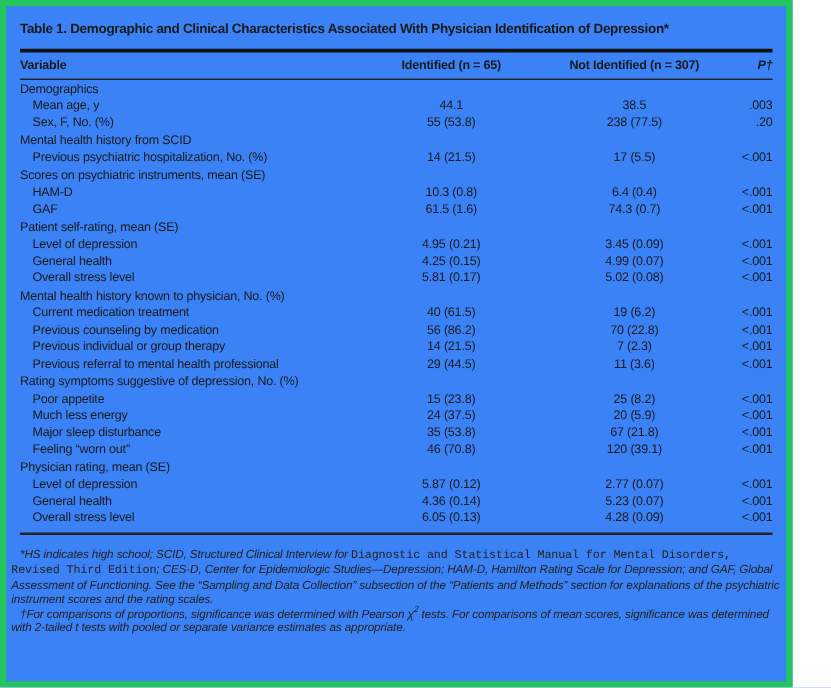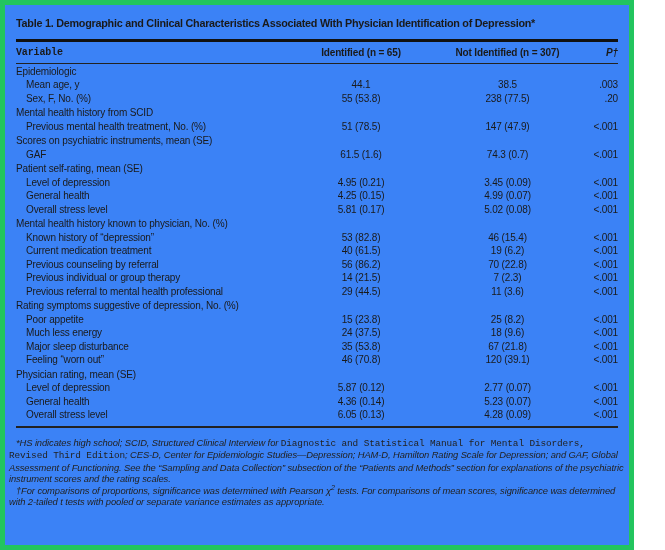--- a/index.html
+++ b/index.html
@@ -40,21 +40,21 @@
   col.c3 { width: auto; }
   thead th {
     font-size: 10px;
     font-weight: bold;
     height: 21px;
     vertical-align: middle;
     border-bottom: 1px solid #222222;
     letter-spacing: -0.15px;
     white-space: nowrap;
   }
-  th.col-var { text-align: left; font-family: Liberation Mono, monospace; }
+  th.col-var { text-align: left; }
   th.col-num { text-align: center; }
   th.col-p   { text-align: right; font-style: italic; }
   tbody td {
     font-size: 10px;
     height: 13.5px;
     line-height: 13.5px;
     letter-spacing: -0.15px;
     white-space: nowrap;
     overflow: hidden;
     vertical-align: middle;
@@ -101,21 +101,21 @@
       <thead>
         <tr>
           <th class="col-var">Variable</th>
           <th class="col-num">Identified (n = 65)</th>
           <th class="col-num">Not Identified (n = 307)</th>
           <th class="col-p">P†</th>
         </tr>
       </thead>
       <tbody id="table-body">
           <tr class="section-row">
-            <td class="col-var">Epidemiologic</td>
+            <td class="col-var">Demographics</td>
             <td class="col-num"></td>
             <td class="col-num"></td>
             <td class="col-p"></td>
           </tr>
           <tr>
             <td class="col-var indent">Mean age, y</td>
             <td class="col-num">44.1</td>
             <td class="col-num">38.5</td>
             <td class="col-p">.003</td>
           </tr>
@@ -125,30 +125,36 @@
             <td class="col-num">238 (77.5)</td>
             <td class="col-p">.20</td>
           </tr>
           <tr class="section-row">
             <td class="col-var">Mental health history from SCID</td>
             <td class="col-num"></td>
             <td class="col-num"></td>
             <td class="col-p"></td>
           </tr>
           <tr>
-            <td class="col-var indent">Previous mental health treatment, No. (%)</td>
-            <td class="col-num">51 (78.5)</td>
-            <td class="col-num">147 (47.9)</td>
+            <td class="col-var indent">Previous psychiatric hospitalization, No. (%)</td>
+            <td class="col-num">14 (21.5)</td>
+            <td class="col-num">17 (5.5)</td>
             <td class="col-p">&lt;.001</td>
           </tr>
           <tr class="section-row">
             <td class="col-var">Scores on psychiatric instruments, mean (SE)</td>
             <td class="col-num"></td>
             <td class="col-num"></td>
             <td class="col-p"></td>
+          </tr>
+          <tr>
+            <td class="col-var indent">HAM-D</td>
+            <td class="col-num">10.3 (0.8)</td>
+            <td class="col-num">6.4 (0.4)</td>
+            <td class="col-p">&lt;.001</td>
           </tr>
           <tr>
             <td class="col-var indent">GAF</td>
             <td class="col-num">61.5 (1.6)</td>
             <td class="col-num">74.3 (0.7)</td>
             <td class="col-p">&lt;.001</td>
           </tr>
           <tr class="section-row">
             <td class="col-var">Patient self-rating, mean (SE)</td>
             <td class="col-num"></td>
@@ -173,33 +179,27 @@
             <td class="col-num">5.02 (0.08)</td>
             <td class="col-p">&lt;.001</td>
           </tr>
           <tr class="section-row">
             <td class="col-var">Mental health history known to physician, No. (%)</td>
             <td class="col-num"></td>
             <td class="col-num"></td>
             <td class="col-p"></td>
           </tr>
           <tr>
-            <td class="col-var indent">Known history of “depression”</td>
-            <td class="col-num">53 (82.8)</td>
-            <td class="col-num">46 (15.4)</td>
-            <td class="col-p">&lt;.001</td>
-          </tr>
-          <tr>
             <td class="col-var indent">Current medication treatment</td>
             <td class="col-num">40 (61.5)</td>
             <td class="col-num">19 (6.2)</td>
             <td class="col-p">&lt;.001</td>
           </tr>
           <tr>
-            <td class="col-var indent">Previous counseling by referral</td>
+            <td class="col-var indent">Previous counseling by medication</td>
             <td class="col-num">56 (86.2)</td>
             <td class="col-num">70 (22.8)</td>
             <td class="col-p">&lt;.001</td>
           </tr>
           <tr>
             <td class="col-var indent">Previous individual or group therapy</td>
             <td class="col-num">14 (21.5)</td>
             <td class="col-num">7 (2.3)</td>
             <td class="col-p">&lt;.001</td>
           </tr>
@@ -217,21 +217,21 @@
           </tr>
           <tr>
             <td class="col-var indent">Poor appetite</td>
             <td class="col-num">15 (23.8)</td>
             <td class="col-num">25 (8.2)</td>
             <td class="col-p">&lt;.001</td>
           </tr>
           <tr>
             <td class="col-var indent">Much less energy</td>
             <td class="col-num">24 (37.5)</td>
-            <td class="col-num">18 (9.6)</td>
+            <td class="col-num">20 (5.9)</td>
             <td class="col-p">&lt;.001</td>
           </tr>
           <tr>
             <td class="col-var indent">Major sleep disturbance</td>
             <td class="col-num">35 (53.8)</td>
             <td class="col-num">67 (21.8)</td>
             <td class="col-p">&lt;.001</td>
           </tr>
           <tr>
             <td class="col-var indent">Feeling “worn out”</td>

